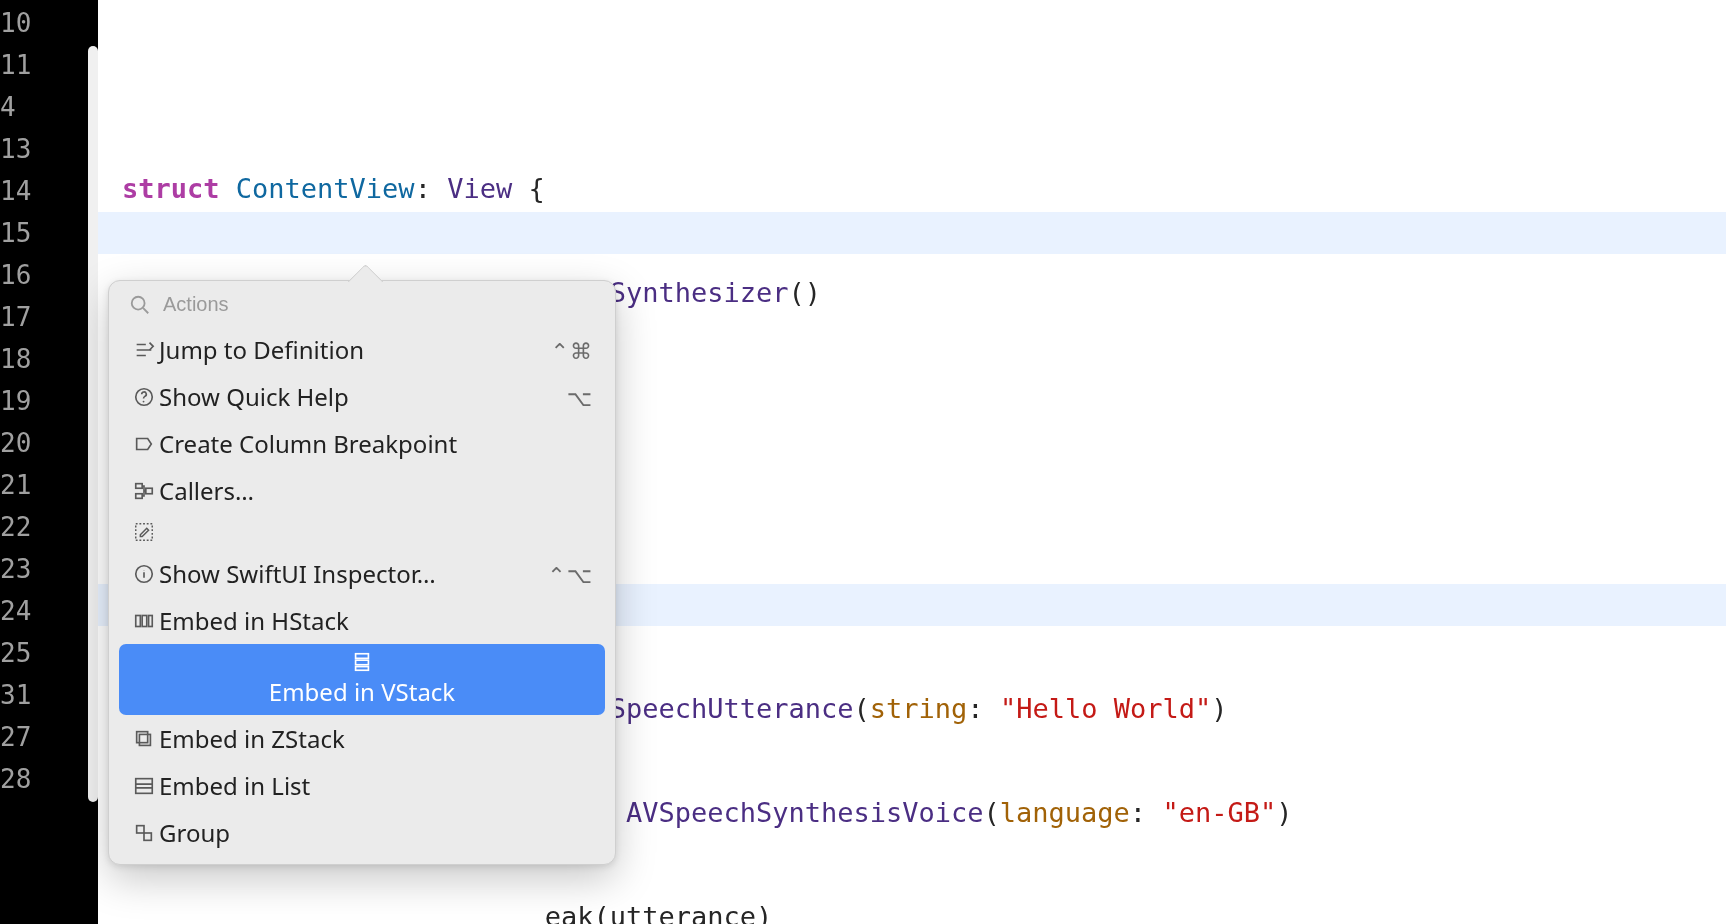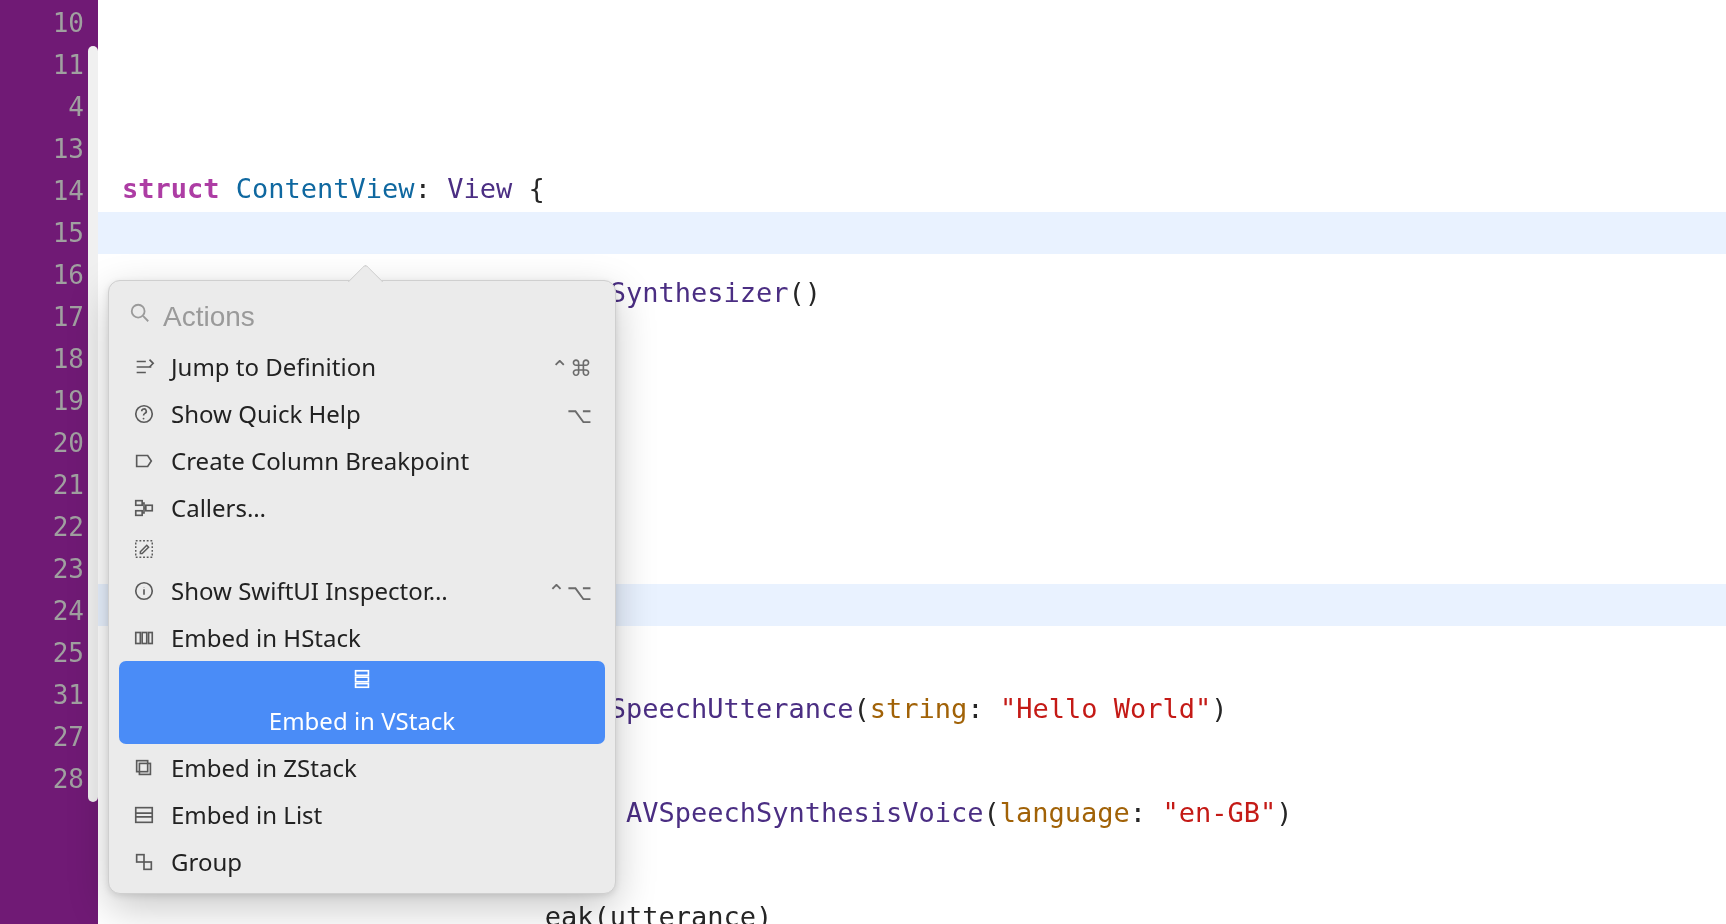--- a/index.html
+++ b/index.html
@@ -8,22 +8,21 @@
     font-size: 27px;
     background: #ffffff;
     overflow: hidden;
     width: 1726px;
     height: 924px;
     position: relative;
   }
   .editor { display: flex; height: 100%; }
   .gutter {
     width: 98px;
-    background: #701a75;
-    text-align: right;
+    background: #000000;
     color: #a0a0a0;
     padding-top: 2px;
     user-select: none;
     flex-shrink: 0;
   }
   .gutter .ln {
     height: 42px;
     line-height: 42px;
     padding-right: 14px;
     font-size: 26px;
@@ -105,33 +104,32 @@
     display: flex;
     align-items: center;
     padding: 12px 20px 10px 20px;
     gap: 12px;
     color: #9a9a9a;
   }
   .search-row input {
     flex: 1;
     border: none;
     background: transparent;
-    font-size: 28px;
+    font-size: 20px;
     color: #333;
     outline: none;
-    margin-top: 8px;
   }
   .search-row input::placeholder { color: #9a9a9a; }
   .menu-list { padding: 0 10px; }
   .menu-item {
     display: flex;
     align-items: center;
     padding: 7px 12px;
     border-radius: 7px;
-    gap: 14px;
+    gap: 2px;
     color: #222;
     cursor: default;
   }
   .menu-item.selected {
     background: #4a8cf7;
     color: #ffffff;
     flex-direction: column;
   }
   .menu-item .icon {
     width: 26px;

